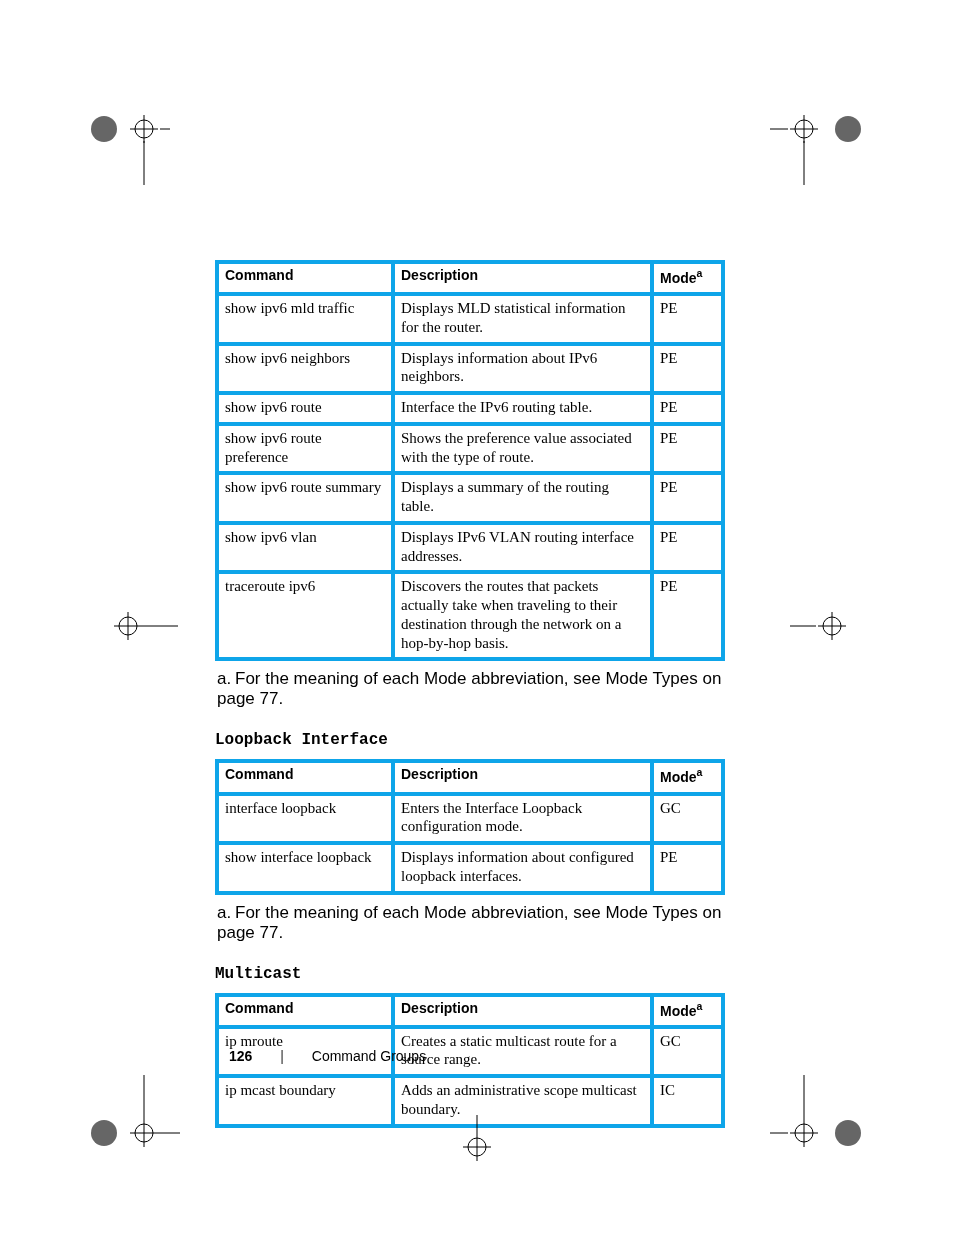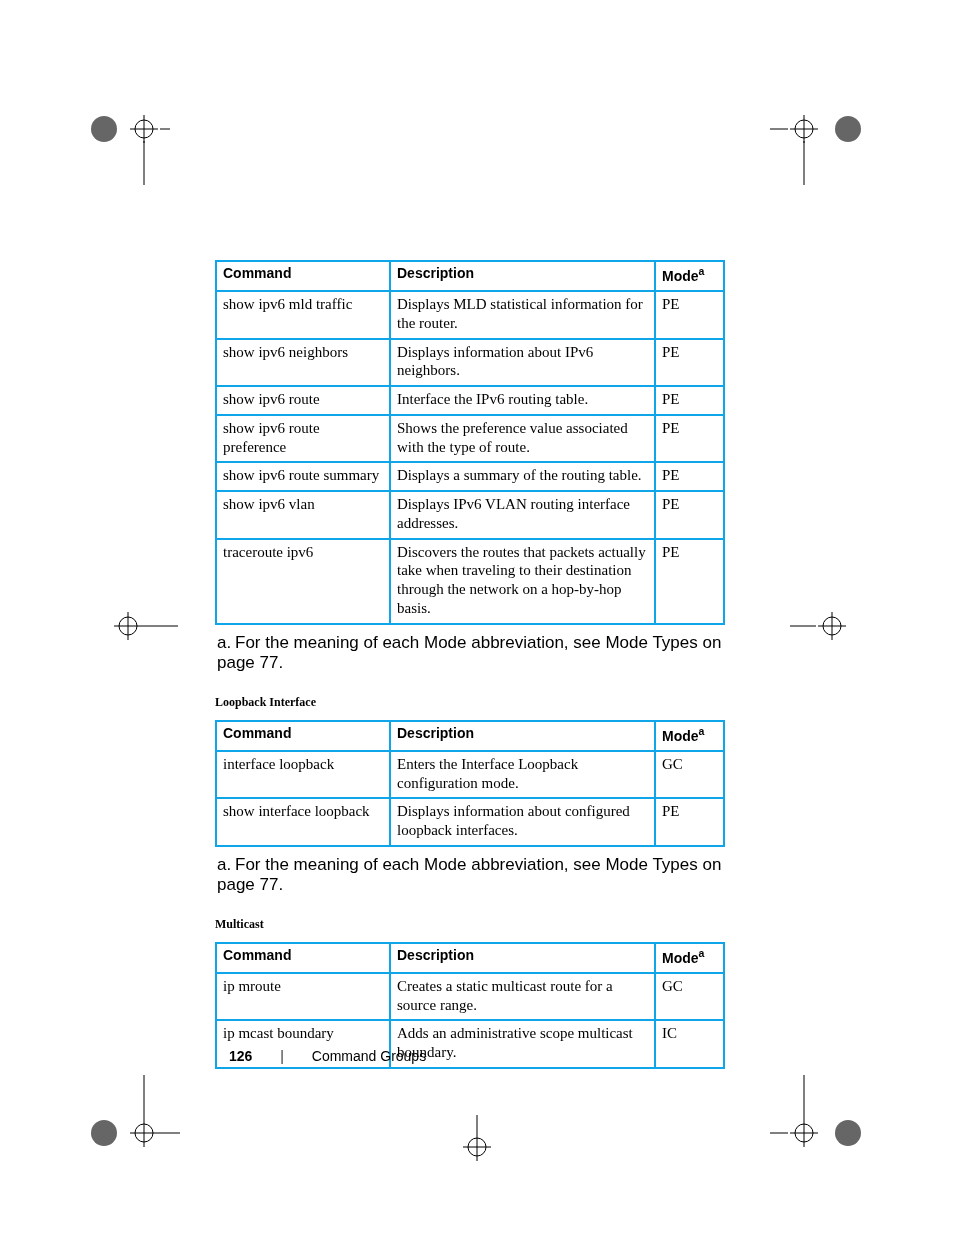--- a/index.html
+++ b/index.html
@@ -19,42 +19,42 @@
     top: 260px;
     width: 510px;
   }
   table {
     border-collapse: collapse;
     width: 100%;
     font-size: 15px;
     line-height: 1.25;
   }
   th, td {
-    border: 2px solid #0ea5e9;
+    border: 4px solid #0ea5e9;
     vertical-align: top;
     padding: 3px 6px 5px 6px;
     text-align: left;
   }
   th {
     font-family: Arial, Helvetica, sans-serif;
     font-weight: bold;
     font-size: 14px;
   }
   .c1 { width: 160px; }
   .c3 { width: 55px; }
   .footnote {
     font-family: Arial, Helvetica, sans-serif;
     font-size: 17px;
     margin: 8px 0 0 2px;
   }
   .footnote .fn-letter { display: inline-block; width: 18px; }
   h3.section {
-    font-family: Liberation Serif, serif;
+    font-family: Liberation Mono, monospace;
     font-weight: bold;
-    font-size: 12px;
+    font-size: 16px;
     margin: 22px 0 10px 0;
   }
   .footer {
     position: absolute;
     left: 229px;
     top: 1048px;
     font-family: Arial, Helvetica, sans-serif;
     font-size: 14px;
   }
   .footer .pn { font-weight: bold; margin-right: 24px; }

